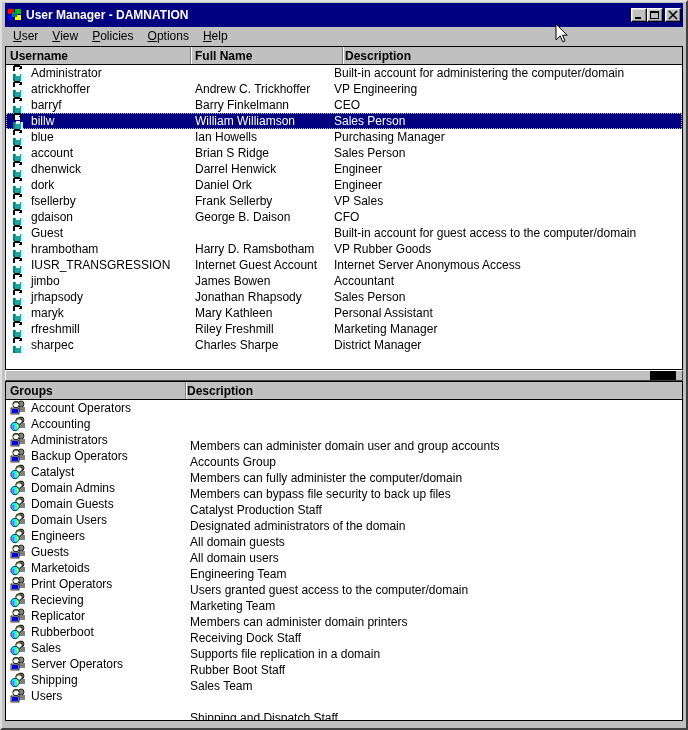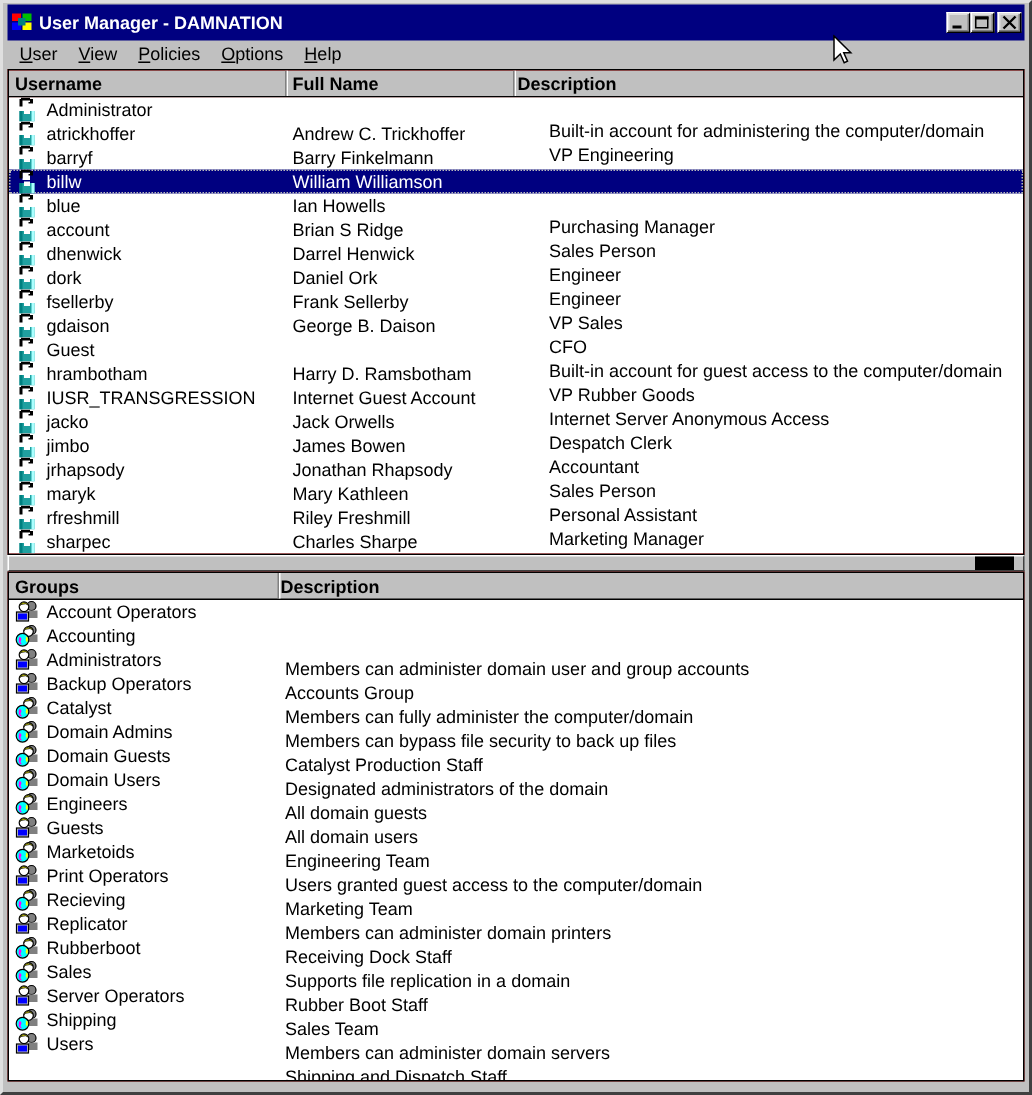--- a/index.html
+++ b/index.html
@@ -35,21 +35,21 @@
   .hdr .hcell { position:absolute; top:2px; white-space:nowrap; }
   .hdr .sep { position:absolute; top:0; bottom:0; width:1px; background:#808080;
     box-shadow:1px 0 0 #fff; }
   .list { position:relative; background:#fff; }
 
   .row { position:relative; height:16px; }
   .row .icon { position:absolute; left:4px; top:0; width:16px; height:16px; }
   .cell { position:absolute; top:1px; white-space:nowrap; line-height:14px; }
   .cell.c-user  { left:25px; }
   .cell.c-full  { left:189px; }
-  .cell.c-desc  { left:360px;margin-top:14px; }
+  .cell.c-desc  { left:328px; }
   .cell.c-group { left:25px; }
   .cell.c-gdesc { left:184px;margin-top:38px; }
   .row.selected { background:#000080; outline:1px dotted #b8b8b8; outline-offset:-1px; }
   .row.selected .cell { color:#fff; }
 
   
   .splitbar { height:11px; flex:0 0 auto; background:#c0c0c0; position:relative;
     border:1px solid; border-color:#fff #404040 #404040 #fff; }
   .splitbar .thumb { position:absolute; right:6px; top:0; bottom:0; width:26px; background:#000; }
 
@@ -356,38 +356,20 @@
         <rect x="3" y="1" width="2" height="5" fill="#000"></rect>
         <rect x="10" y="1" width="2" height="3" fill="#000"></rect>
         <rect x="9" y="3" width="1" height="1" fill="#000"></rect>
       </svg>
     </span>
     <span class="cell c-user">IUSR_TRANSGRESSION</span>
     <span class="cell c-full">Internet Guest Account</span>
     <span class="cell c-desc">Internet Server Anonymous Access</span>
   </div>
 
-  <div class="row">
-    <span class="icon">
-      <svg width="16" height="16" viewBox="0 0 16 16">
-        <rect x="3" y="9" width="10" height="7" fill="#20a0a0"></rect>
-        <rect x="3" y="9" width="2" height="7" fill="#008080"></rect>
-        <rect x="11" y="9" width="2" height="7" fill="#aff"></rect>
-        <rect x="6" y="8" width="4" height="3" fill="#fff"></rect>
-        <rect x="5" y="2" width="5" height="5" fill="#fff"></rect>
-        <rect x="4" y="0" width="6" height="2" fill="#000"></rect>
-        <rect x="3" y="1" width="2" height="5" fill="#000"></rect>
-        <rect x="10" y="1" width="2" height="3" fill="#000"></rect>
-        <rect x="9" y="3" width="1" height="1" fill="#000"></rect>
-      </svg>
-    </span>
-    <span class="cell c-user">jacko</span>
-    <span class="cell c-full">Jack Orwells</span>
-    <span class="cell c-desc">Despatch Clerk</span>
-  </div>
 
   <div class="row">
     <span class="icon">
       <svg width="16" height="16" viewBox="0 0 16 16">
         <rect x="3" y="9" width="10" height="7" fill="#20a0a0"></rect>
         <rect x="3" y="9" width="2" height="7" fill="#008080"></rect>
         <rect x="11" y="9" width="2" height="7" fill="#aff"></rect>
         <rect x="6" y="8" width="4" height="3" fill="#fff"></rect>
         <rect x="5" y="2" width="5" height="5" fill="#fff"></rect>
         <rect x="4" y="0" width="6" height="2" fill="#000"></rect>
@@ -763,21 +745,20 @@
         <circle cx="11" cy="4" r="3" fill="#808080" stroke="#000" stroke-width="0.8"></circle>
         <rect x="9" y="7" width="6" height="5" fill="#808080"></rect>
         <circle cx="6" cy="4.5" r="3.2" fill="#fff" stroke="#000" stroke-width="0.8"></circle>
         <path d="M3 4 A3.2 3.2 0 0 1 9 3.5 L7 2.5 L4 3 Z" fill="#ffff00" stroke="#000" stroke-width="0.5"></path>
         <rect x="1" y="8" width="8" height="6" fill="#c0c0c0" stroke="#000" stroke-width="0.8"></rect>
         <rect x="2" y="9" width="6" height="4" fill="#0000ff"></rect>
       </svg>
     </span>
 
     <span class="cell c-group">Server Operators</span>
-    <span class="cell c-gdesc">Members can administer domain servers</span>
   </div>
 
   <div class="row type-global">
 
     <span class="icon icon-global">
       <svg width="16" height="16" viewBox="0 0 16 16">
         <circle cx="11" cy="4" r="3" fill="#808080" stroke="#000" stroke-width="0.8"></circle>
         <rect x="9" y="7" width="6" height="5" fill="#808080"></rect>
         <circle cx="9" cy="5" r="3.2" fill="#fff" stroke="#000" stroke-width="0.8"></circle>
         <path d="M6 4.5 A3.2 3.2 0 0 1 12 4 L10 3 L7 3.5 Z" fill="#ffff00" stroke="#000" stroke-width="0.5"></path>

